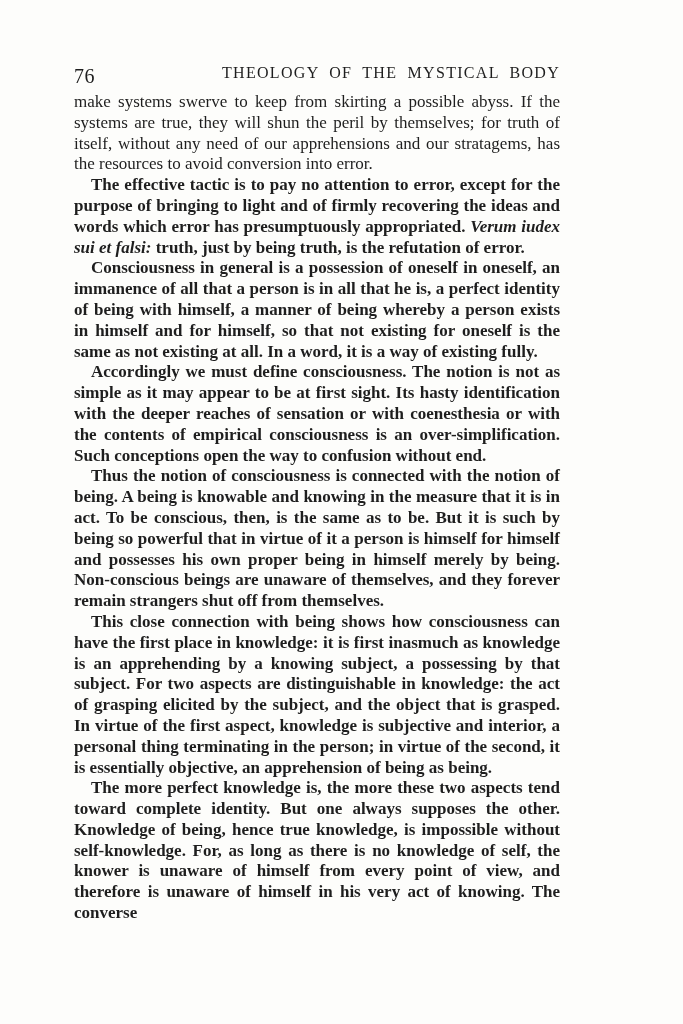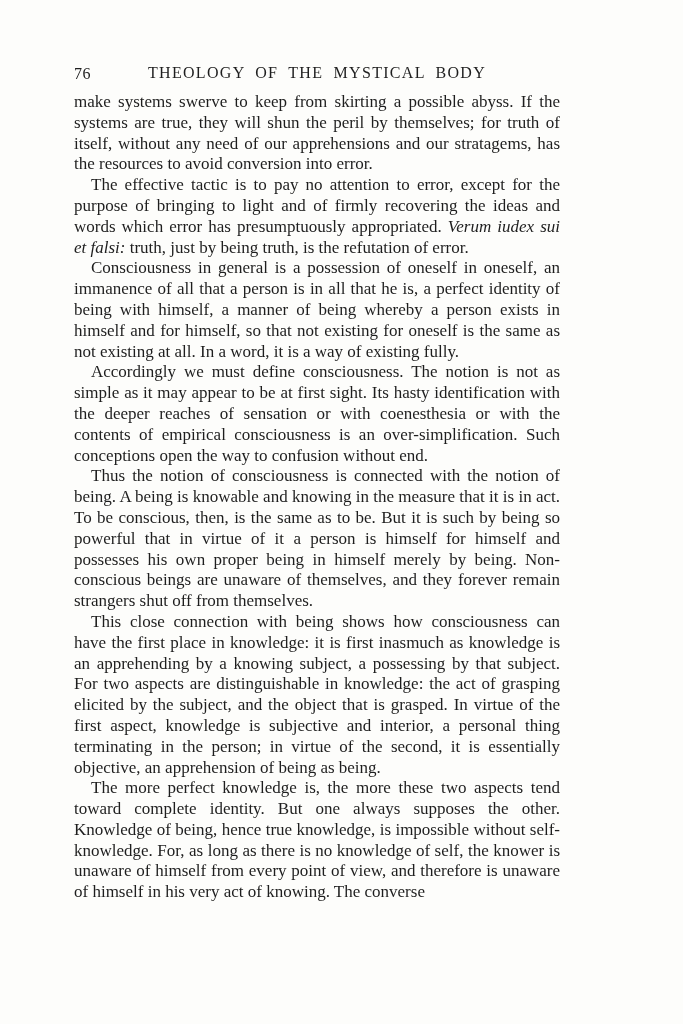--- a/index.html
+++ b/index.html
@@ -20,46 +20,47 @@
     position: absolute;
     top: 64px;
     left: 74px;
     width: 486px;
     height: 22px;
   }
   .page-number {
     position: absolute;
     left: 0;
     top: 1px;
-    font-size: 16px;
+    font-size: 20px;
     letter-spacing: 0.5px;
   }
   .running-title {
     display: block;
-    text-align: center;
+    text-align: right;
     font-size: 16px;
     letter-spacing: 1.3px;
     word-spacing: 5px;
     white-space: nowrap;
   }
   .text-block {
     position: absolute;
     top: 92px;
     left: 74px;
     width: 486px;
     text-align: justify;
     font-size: 17px;
     line-height: 20.8px;
   }
   .text-block p {
     margin: 0;
     padding: 0;
   }
   .text-block p.indent {
     text-indent: 17px;
+    font-weight: bold;
   }
   .italic {
     font-style: italic;
   }
 </style>
 </head>
 <body>
 
 <div class="page">
   <header class="running-head">

